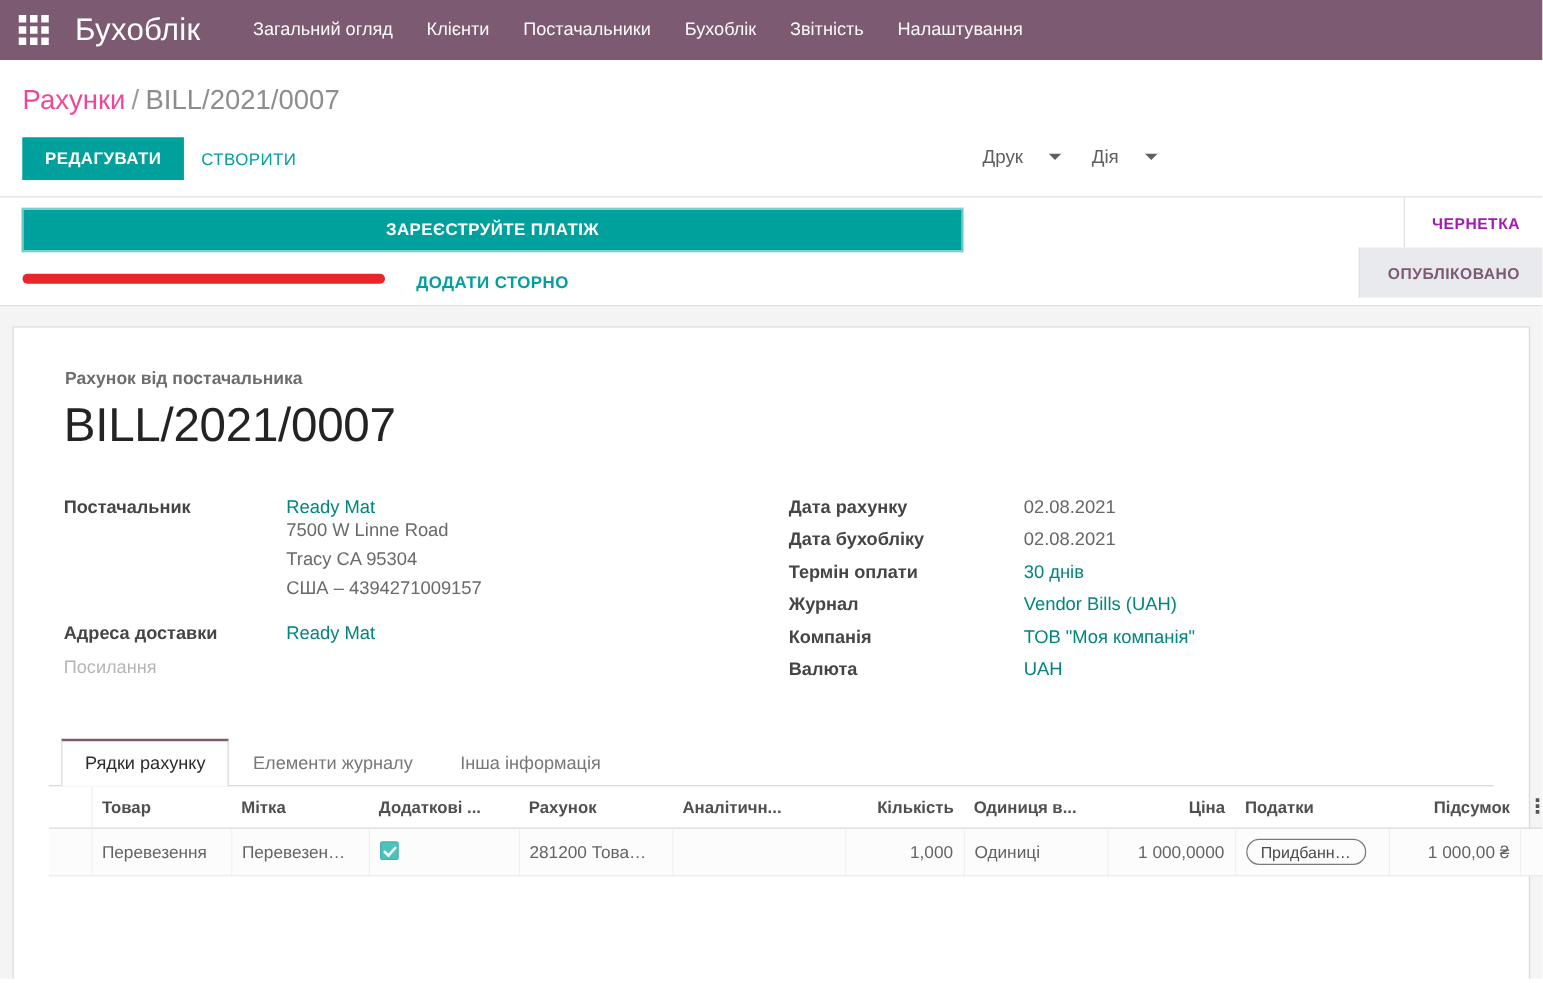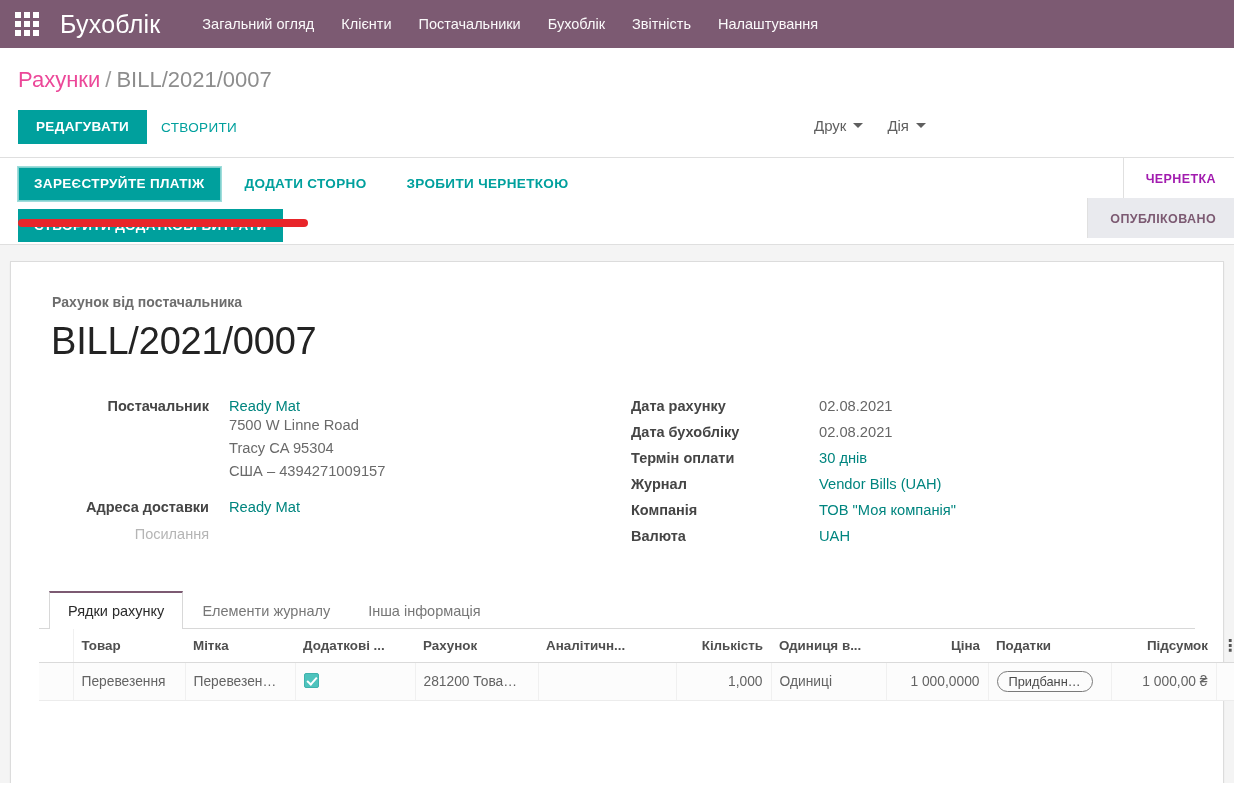--- a/index.html
+++ b/index.html
@@ -89,21 +89,21 @@
     cursor: pointer;
   }
   .cp-right {
     position: absolute; right: 300px; top: 2px;
     display: flex; align-items: center; gap: 8px;
   }
   .dropdown-toggle {
     background: transparent; border: none;
     color: #5f5f5f; font-size: 15px;
     padding: 6px 8px; cursor: pointer;
-    display: inline-flex; align-items: center; gap: 7px; text-align: right;
+    display: inline-flex; align-items: center; gap: 21px; text-align: right;
   }
   .caret {
     width: 0; height: 0;
     border-left: 5px solid transparent;
     border-right: 5px solid transparent;
     border-top: 5px solid #5f5f5f;
     display: inline-block;
   }
 
   
@@ -114,20 +114,21 @@
     position: relative;
     height: 88px;
     background: #ffffff;
   }
   .statusbar-buttons {
     position: absolute;
     left: 18px; top: 9px;
     display: flex; flex-wrap: wrap;
     width: 760px;
     gap: 0px 0px;
+    flex-direction: column;
   }
   .sb-btn {
     font-size: 13.5px; font-weight: 700;
     letter-spacing: .35px;
     padding: 9px 15px;
     line-height: 1;
     cursor: pointer;
     border: 1px solid transparent;
     background: transparent;
     color: #00A09D;
@@ -207,21 +208,21 @@
   .form-col.right { width: 560px; }
   .f-row { display: table-row; }
   .f-label, .f-value { display: table-cell; vertical-align: top; padding: 1px 0 9px 0; }
   .f-label {
     font-size: 14.5px; font-weight: 700;
     color: #454545;
     white-space: nowrap;
     padding-right: 20px;
     padding-left: 12px;
   }
-  .form-col.left .f-label { width: 190px; text-align: right; }
+  .form-col.left .f-label { width: 190px; }
   .form-col.right .f-label { width: 200px; }
   .f-value { font-size: 14.7px; color: #666666; }
   .f-value .lnk { color: #00857f; text-decoration: none; cursor: pointer; }
   .f-value .addr-line { color: #6a6a6a; display: block; line-height: 23px; }
   .f-value.muted-placeholder { color: #b5b5b5; }
   .f-label.placeholder-label { font-weight: 400; color: #b5b5b5; }
 
   
   .notebook { margin-top: 38px; }
   .tabs {

